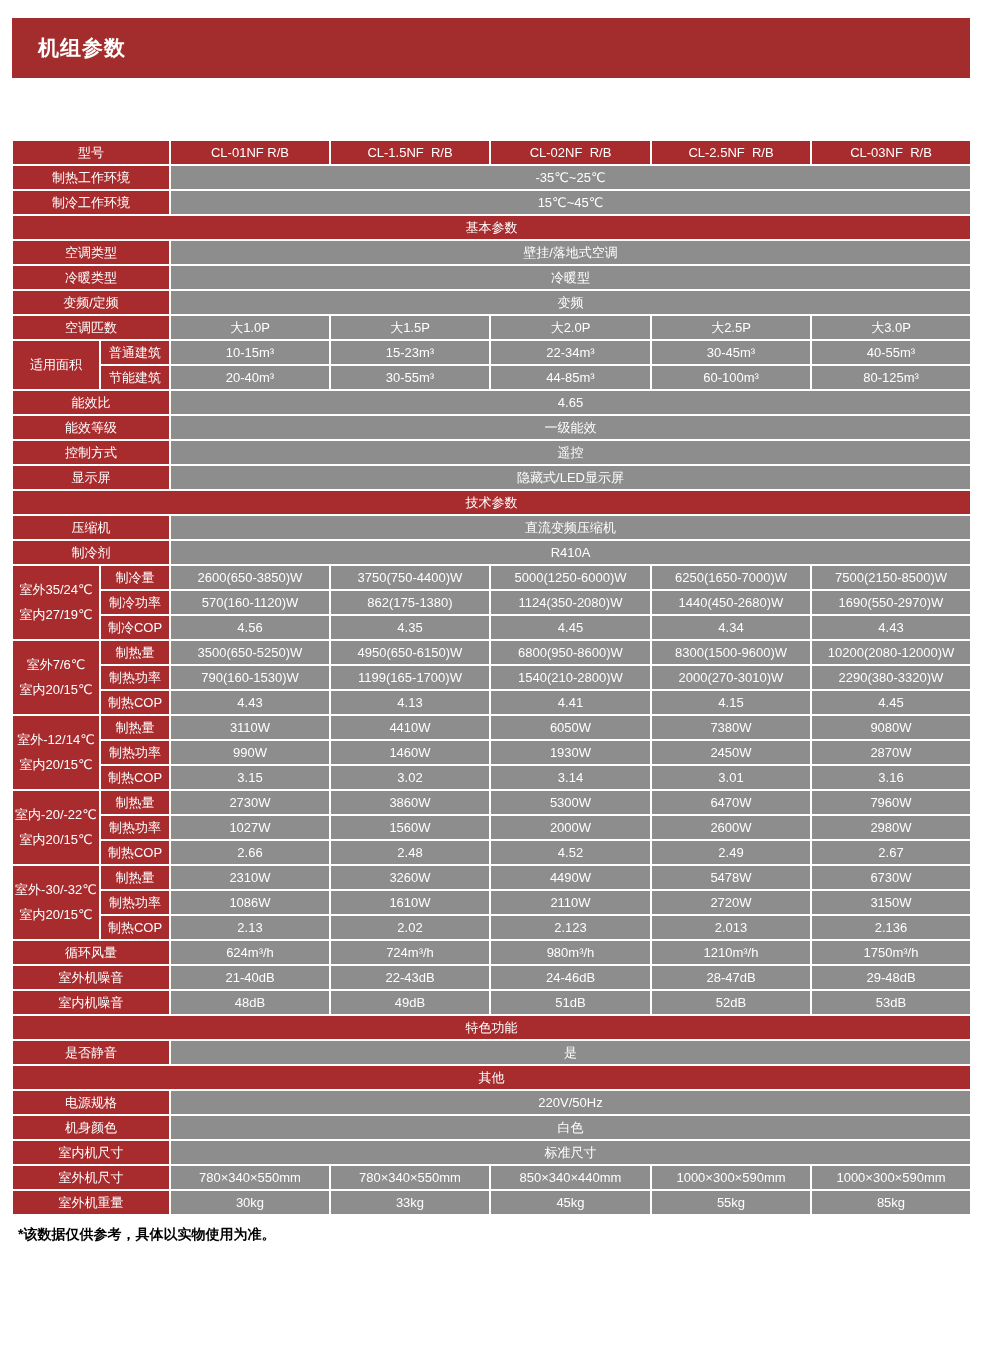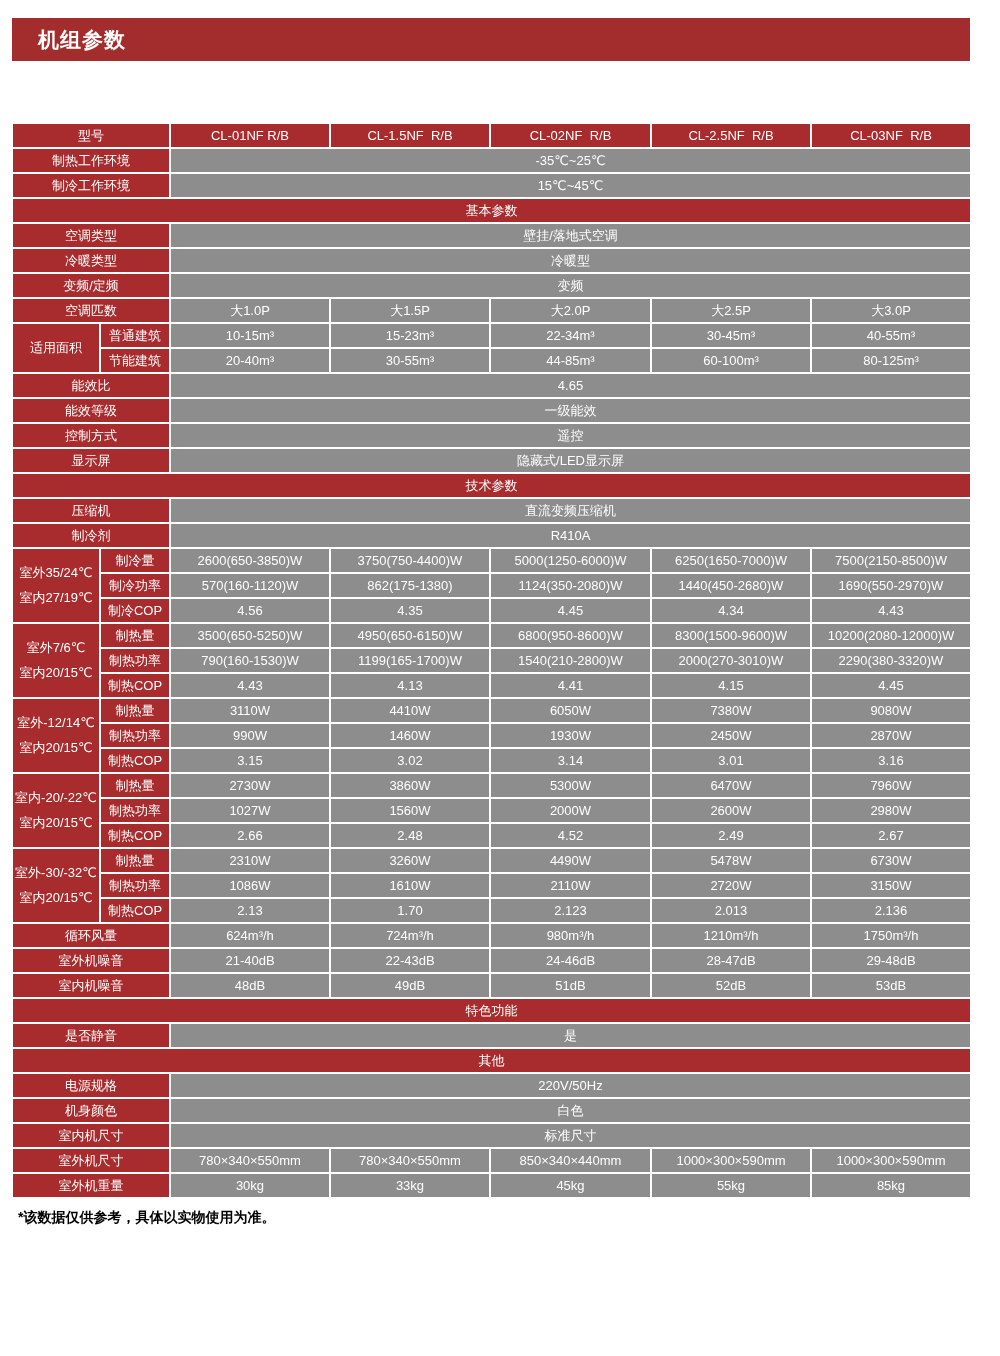--- a/index.html
+++ b/index.html
@@ -11,21 +11,21 @@
   *{box-sizing:border-box;}
   html,body{margin:0;padding:0;}
   body{
     width:1000px;height:1356px;
     background:#ffffff;
     font-family:"Liberation Sans","DejaVu Sans",sans-serif;
     overflow:hidden;
   }
   .banner{
     margin:18px 30px 0 12px;
-    height:43px;
+    height:60px;
     background:var(--banner-red);
     color:var(--ink);
     display:flex;align-items:center;
   }
   .banner .title{
     padding-left:26px;
     font-size:21px;
     font-weight:bold;
     letter-spacing:1px;
   }
@@ -292,21 +292,21 @@
         <td class="red sub-label">制热功率</td>
         <td class="gray">1086W</td>
         <td class="gray">1610W</td>
         <td class="gray">2110W</td>
         <td class="gray">2720W</td>
         <td class="gray">3150W</td>
       </tr>
       <tr>
         <td class="red sub-label">制热COP</td>
         <td class="gray">2.13</td>
-        <td class="gray">1.70</td>
+        <td class="gray">2.02</td>
         <td class="gray">2.123</td>
         <td class="gray">2.013</td>
         <td class="gray">2.136</td>
       </tr>
       <tr>
         <td class="red" colspan="2">循环风量</td>
         <td class="gray">624m³/h</td>
         <td class="gray">724m³/h</td>
         <td class="gray">980m³/h</td>
         <td class="gray">1210m³/h</td>

